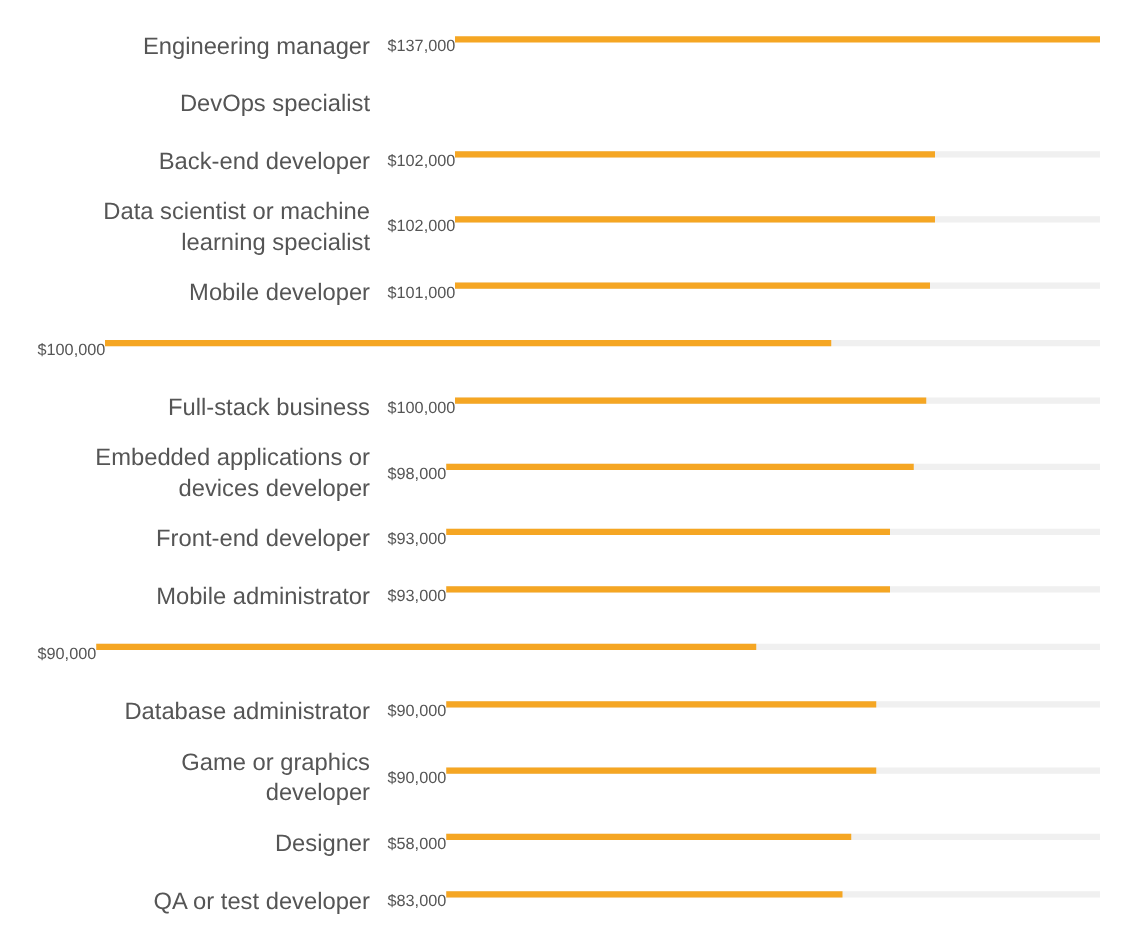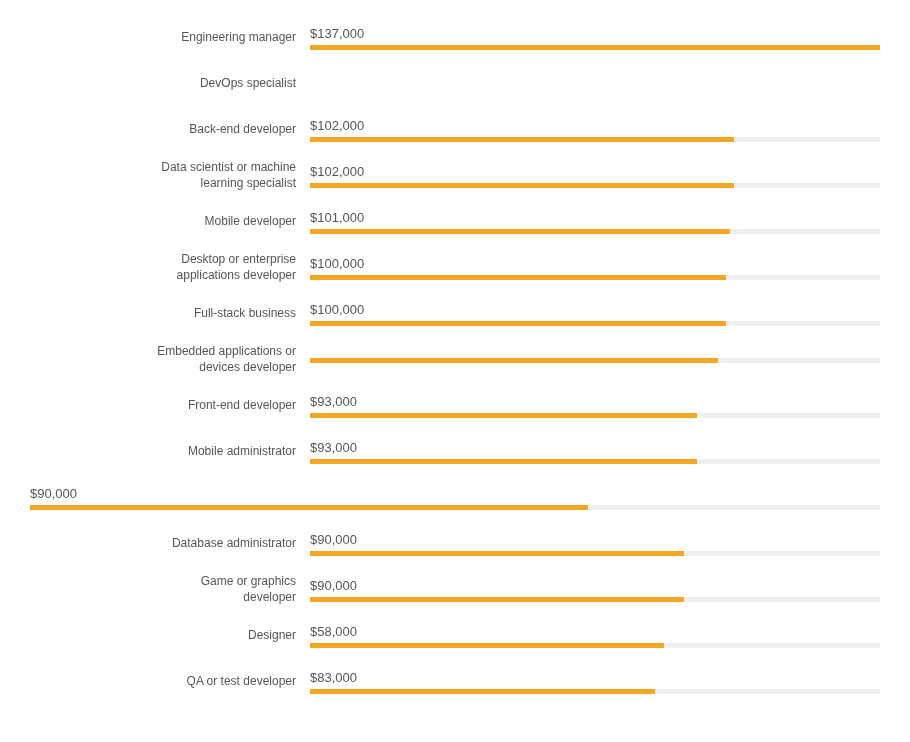--- a/index.html
+++ b/index.html
@@ -28,27 +28,27 @@
       margin-bottom: 10px;
       min-height: 36px;
     }
 
     .label-cell {
       width: 280px;
       text-align: right;
       padding-right: 14px;
       line-height: 1.3;
       color: #555;
-      font-size: 12px;
+      font-size: 19px;
       flex-shrink: 0;
     }
 
     .bar-area {
       display: flex;
-      flex-direction: column;
+      flex-direction: row;
       justify-content: flex-end;
       flex: 1;
     }
 
     .salary-label {
       font-size: 13px;
       color: #555;
       margin-bottom: 4px;
     }
 
@@ -103,40 +103,40 @@
     <div class="chart-row">
       <div class="label-cell">Mobile developer</div>
       <div class="bar-area">
         <div class="salary-label">$101,000</div>
         <div class="bar-track">
           <div class="bar-fill" style="width: 73.7226%;"></div>
         </div>
       </div>
     </div>
     <div class="chart-row">
-      <div class="label-cell">Desktop or enterprise<br>applications developer</div>
       <div class="bar-area">
         <div class="salary-label">$100,000</div>
         <div class="bar-track">
           <div class="bar-fill" style="width: 72.9927%;"></div>
         </div>
       </div>
     </div>
     <div class="chart-row">
       <div class="label-cell">Full-stack business</div>
       <div class="bar-area">
         <div class="salary-label">$100,000</div>
         <div class="bar-track">
           <div class="bar-fill" style="width: 72.9927%;"></div>
         </div>
       </div>
     </div>
     <div class="chart-row">
       <div class="label-cell">Embedded applications or<br>devices developer</div>
       <div class="bar-area">
+        <div class="salary-label">$98,000</div>
         <div class="bar-track">
           <div class="bar-fill" style="width: 71.5328%;"></div>
         </div>
       </div>
     </div>
     <div class="chart-row">
       <div class="label-cell">Front-end developer</div>
       <div class="bar-area">
         <div class="salary-label">$93,000</div>
         <div class="bar-track">

